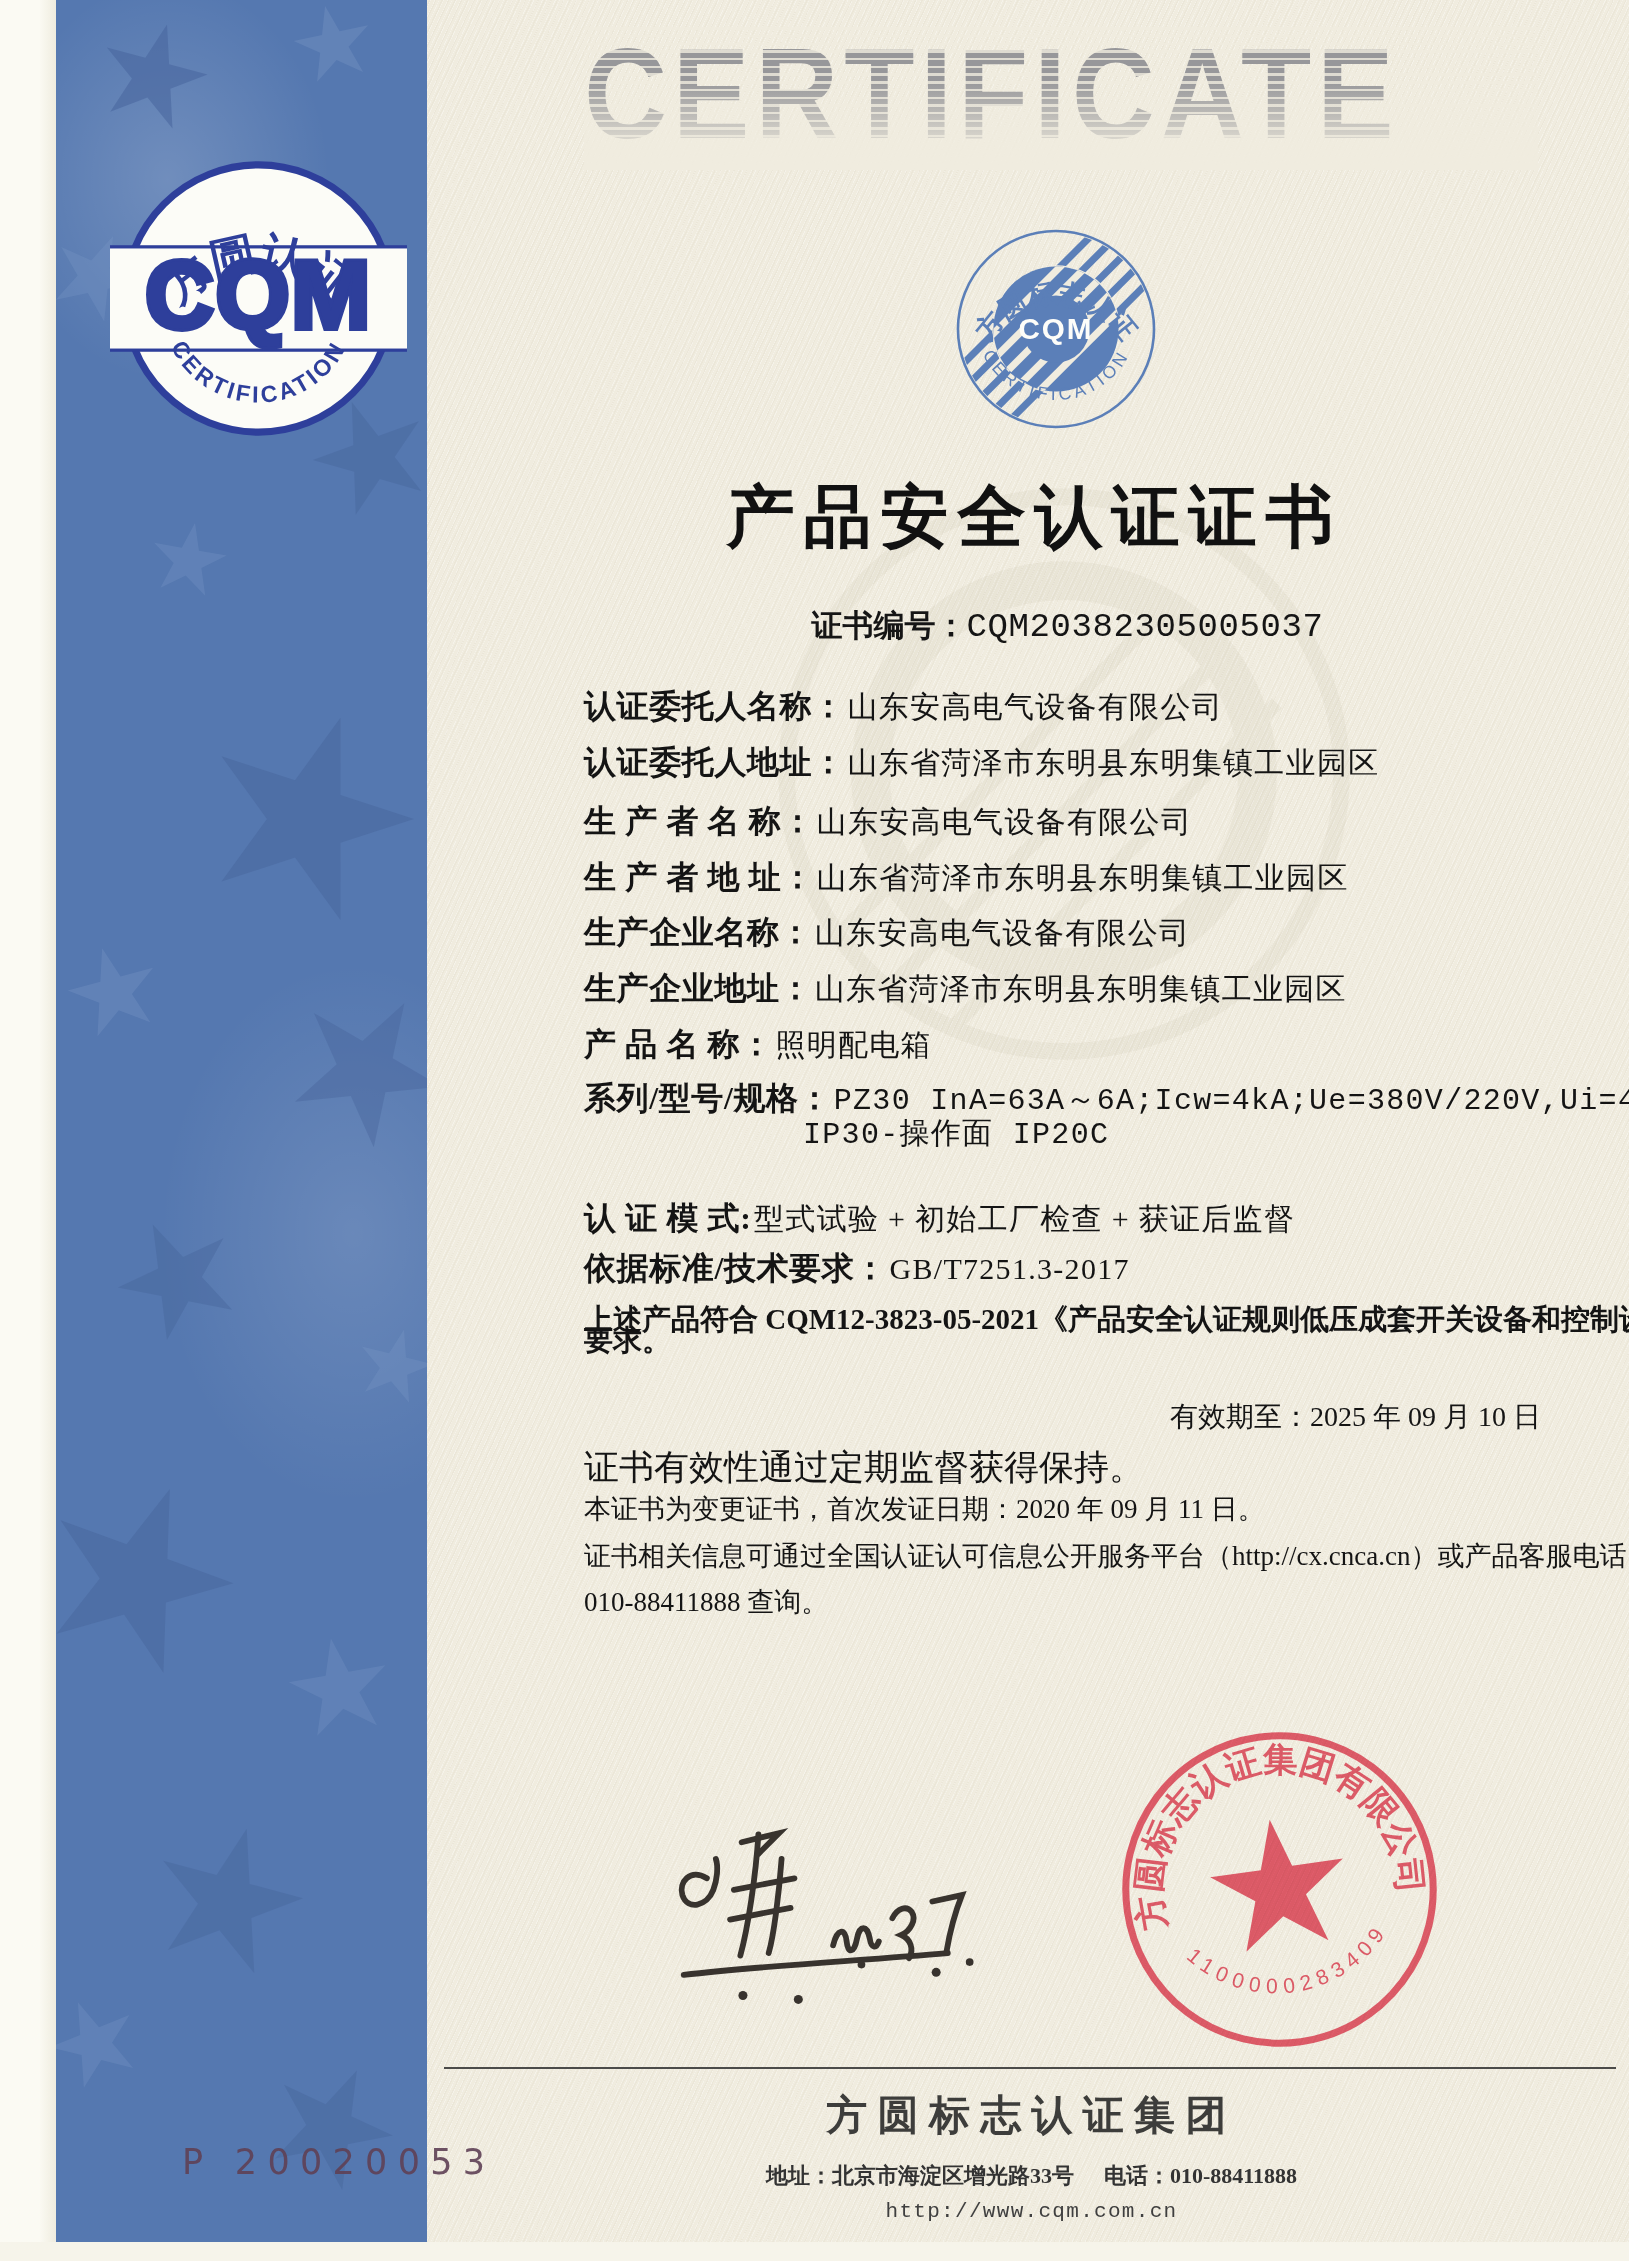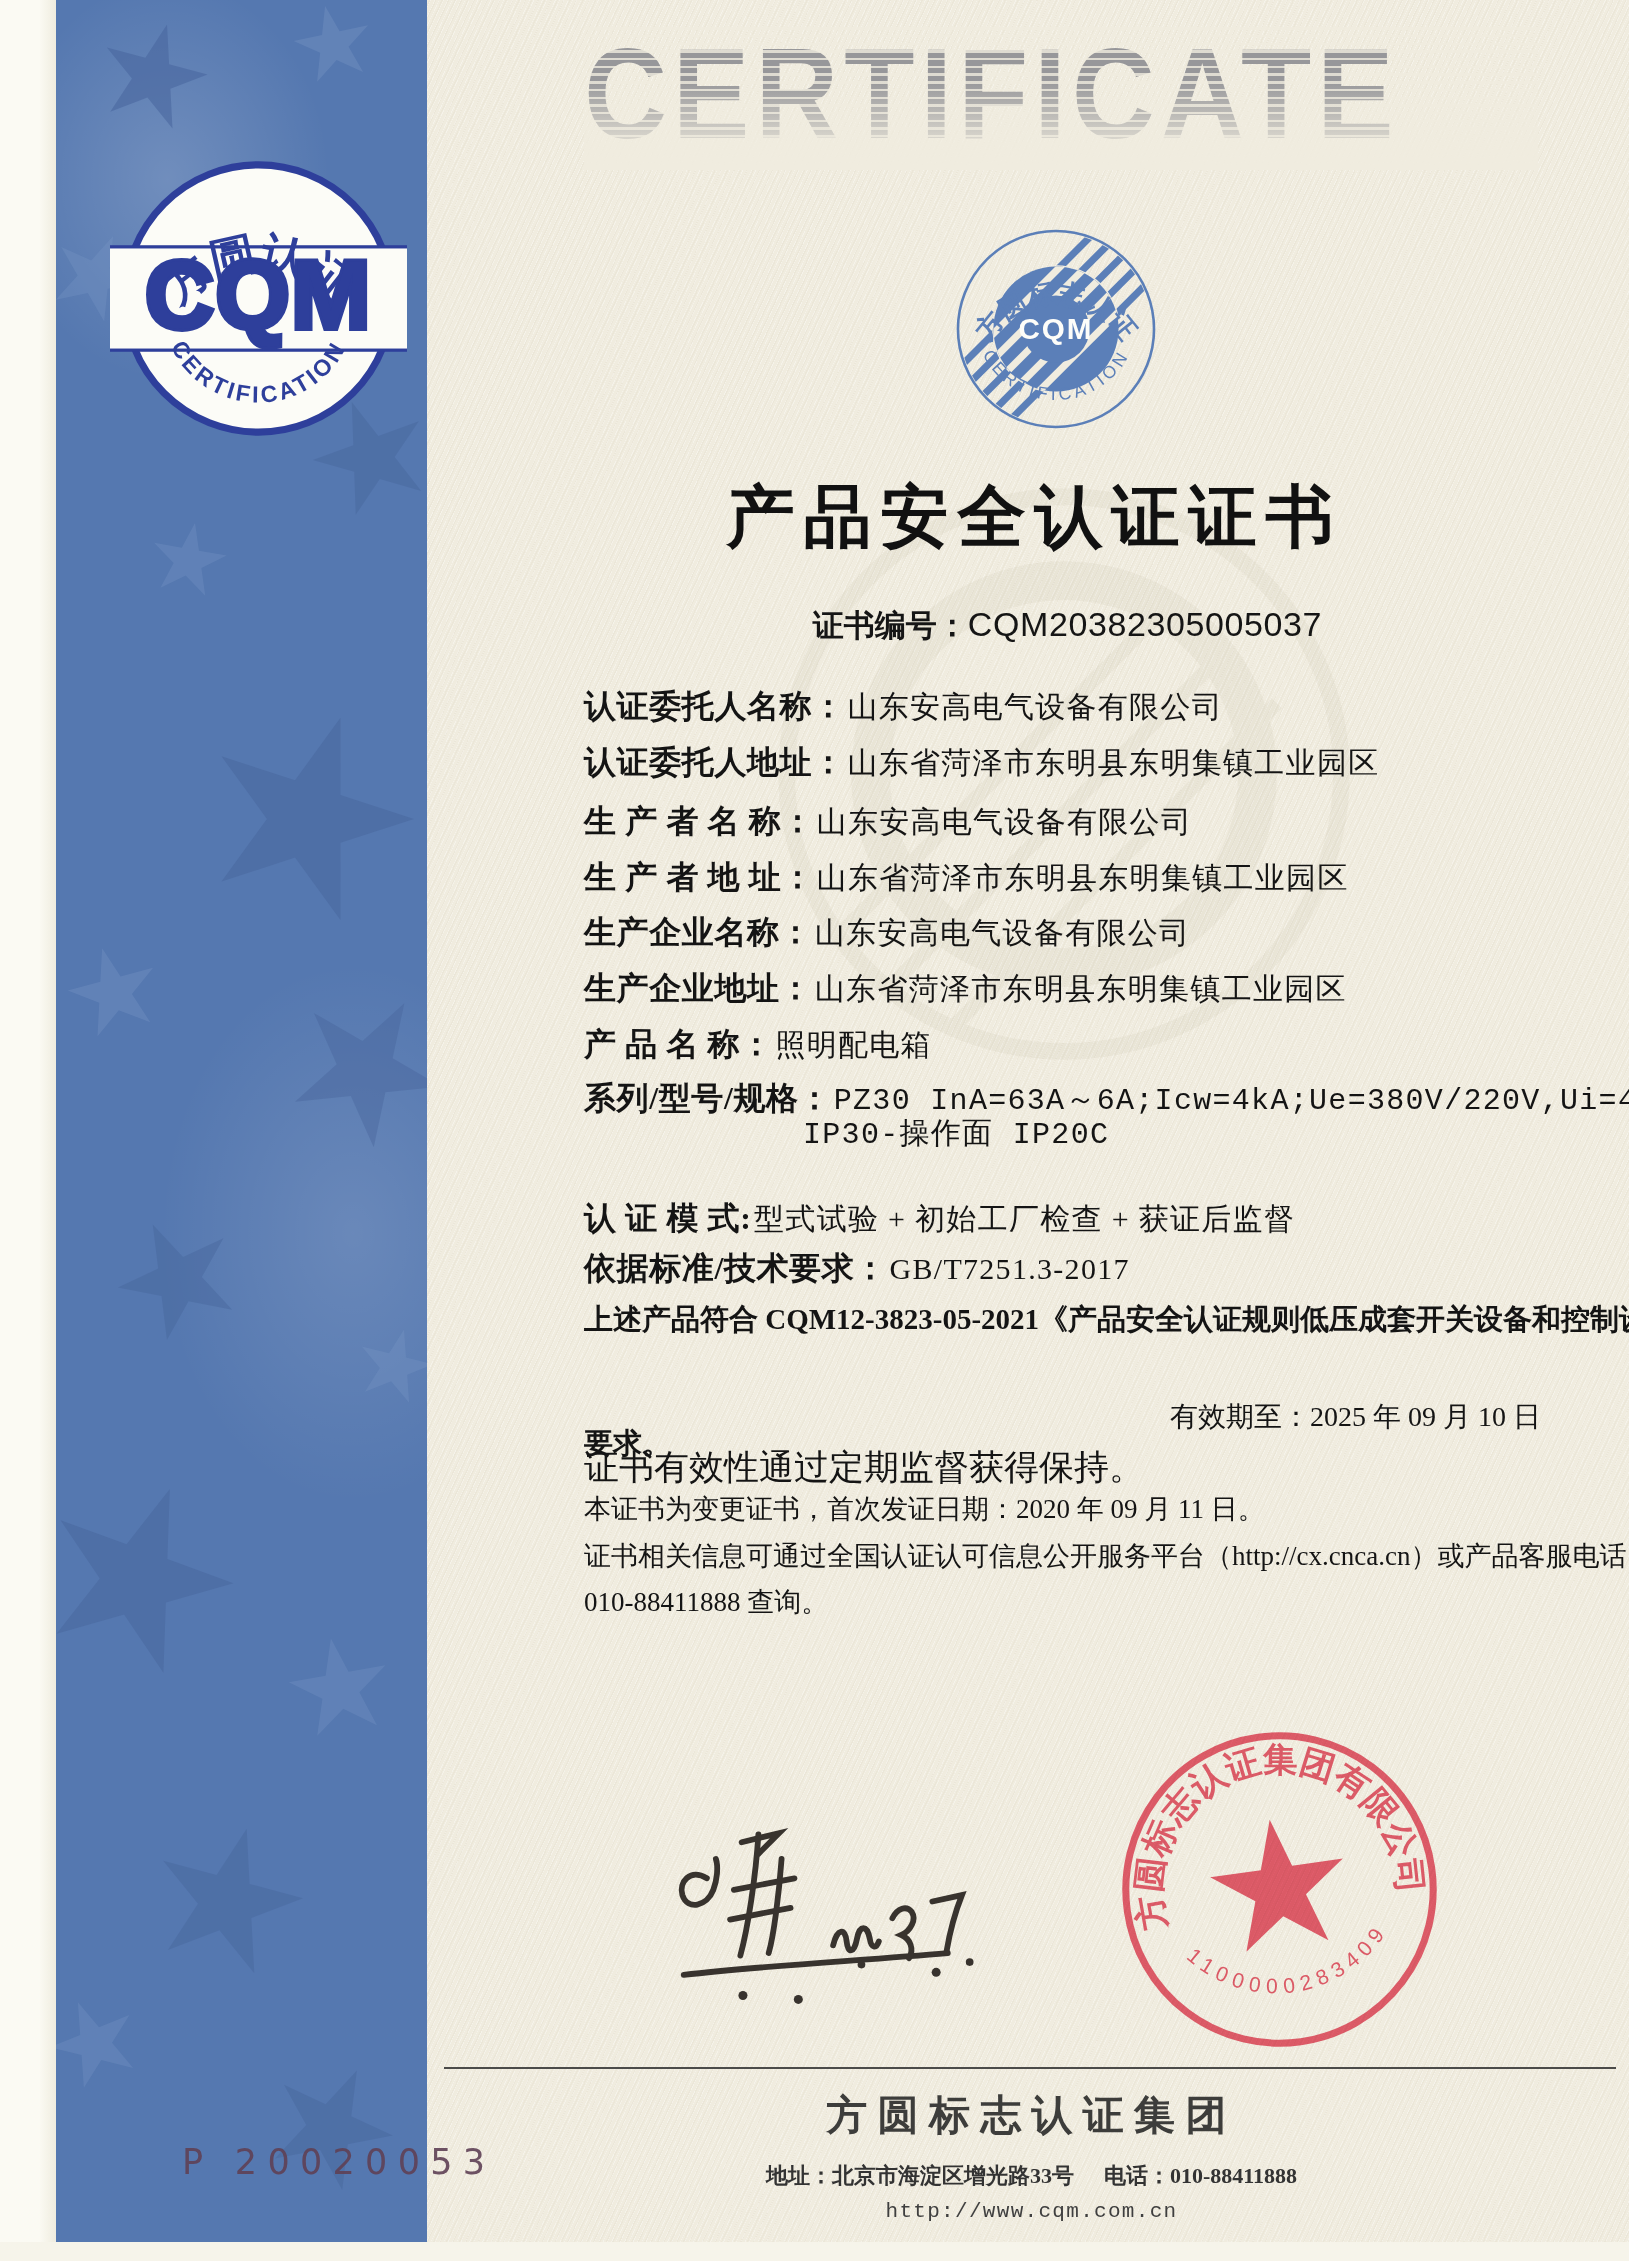--- a/index.html
+++ b/index.html
@@ -28,21 +28,21 @@
      background:repeating-linear-gradient(180deg, rgba(240,236,223,0) 0 5.2px, rgba(240,236,223,.8) 5.2px 7.7px);}
   #banner .fade{position:absolute;inset:0;
      background:linear-gradient(180deg, rgba(240,236,223,0) 0 58px, rgba(240,236,223,.35) 87px, rgba(240,236,223,.85) 126px, #f0ecdf 147px);}
   
   #watermark{left:677px;top:400px;width:774px;height:774px;opacity:.06;}
   
   #title{left:451px;top:472px;width:1167px;text-align:center;font-weight:700;color:#111;
      font-size:68px;letter-spacing:9px;white-space:nowrap;}
   #certline{left:584px;top:605px;width:967px;text-align:center;white-space:nowrap;color:#151515;}
   #certline .lab{font-size:31px;font-weight:700;}
-  #certline .val{font-size:34px;font-family:Liberation Sans, sans-serif;letter-spacing:0.6px;}
+  #certline .val{font-size:34px;font-family:Liberation Mono, monospace;letter-spacing:0.6px;}
   
   .row{left:584px;width:1006px;white-space:nowrap;color:#141414;}
   .row .lab{font-size:32px;font-weight:700;letter-spacing:0.6px;margin-top:11px;}
   .row .val{font-size:30px;letter-spacing:1.3px;}
   .mono{font-family:"Liberation Mono",monospace;letter-spacing:0;}
   
   .para{left:584px;width:1019px;color:#141414;white-space:nowrap;}
   .bold{font-weight:700;}
   
   #stamp{left:1113px;top:1723px;width:333px;height:333px;mix-blend-mode:multiply;opacity:.93;}
@@ -211,21 +211,21 @@
   <div class="abs row" style="top:1197px">
     <span class="lab">认 证 模 式:</span>
     <span class="val">型式试验 + 初始工厂检查 + 获证后监督</span>
   </div>
   <div class="abs row" style="top:1247px">
     <span class="lab">依据标准/技术要求：</span>
     <span class="val" style="font-family:'Liberation Serif',serif">GB/T7251.3-2017</span>
   </div>
 
   <div class="abs para bold" style="top:1300px;font-size:29px">上述产品符合 CQM12-3823-05-2021《产品安全认证规则低压成套开关设备和控制设备》的</div>
-  <div class="abs para bold" style="top:1424px;font-size:29px">要求。</div>
+  <div class="abs para bold" style="top:1321px;font-size:29px">要求。</div>
 
   <div class="abs para" style="top:1398px;left:1170px;font-size:28px">
     <span>有效期至：</span><span>2025 年 09 月 10 日</span>
   </div>
 
   <div class="abs para" style="top:1444px;font-size:35px">证书有效性通过定期监督获得保持。</div>
   <div class="abs para" style="top:1491px;font-size:27px">本证书为变更证书，首次发证日期：2020 年 09 月 11 日。</div>
   <div class="abs para" style="top:1538px;font-size:27px">证书相关信息可通过全国认证认可信息公开服务平台（http://cx.cnca.cn）或产品客服电话</div>
   <div class="abs para" style="top:1584px;font-size:27px">010-88411888 查询。</div>
 

